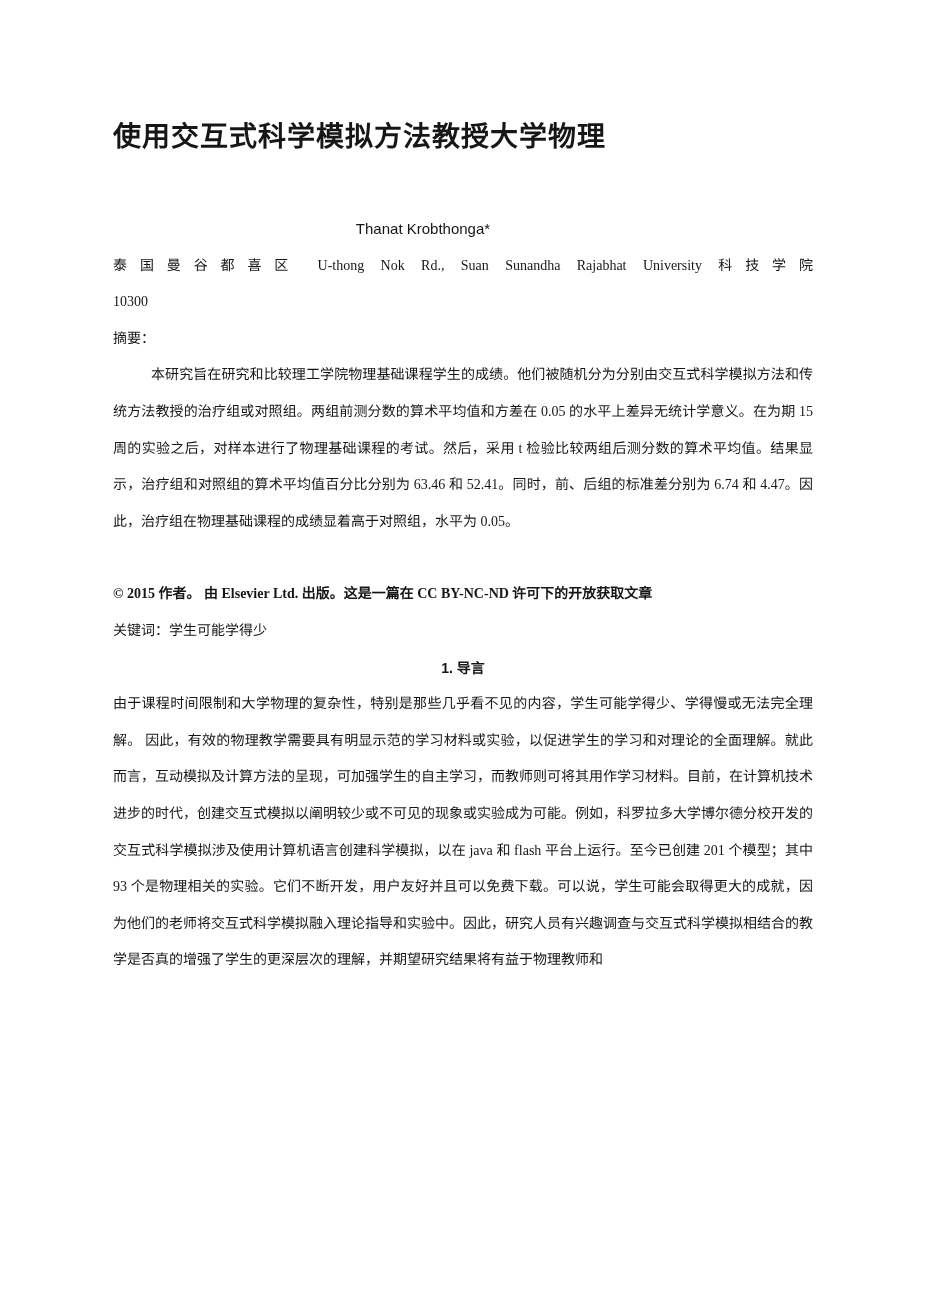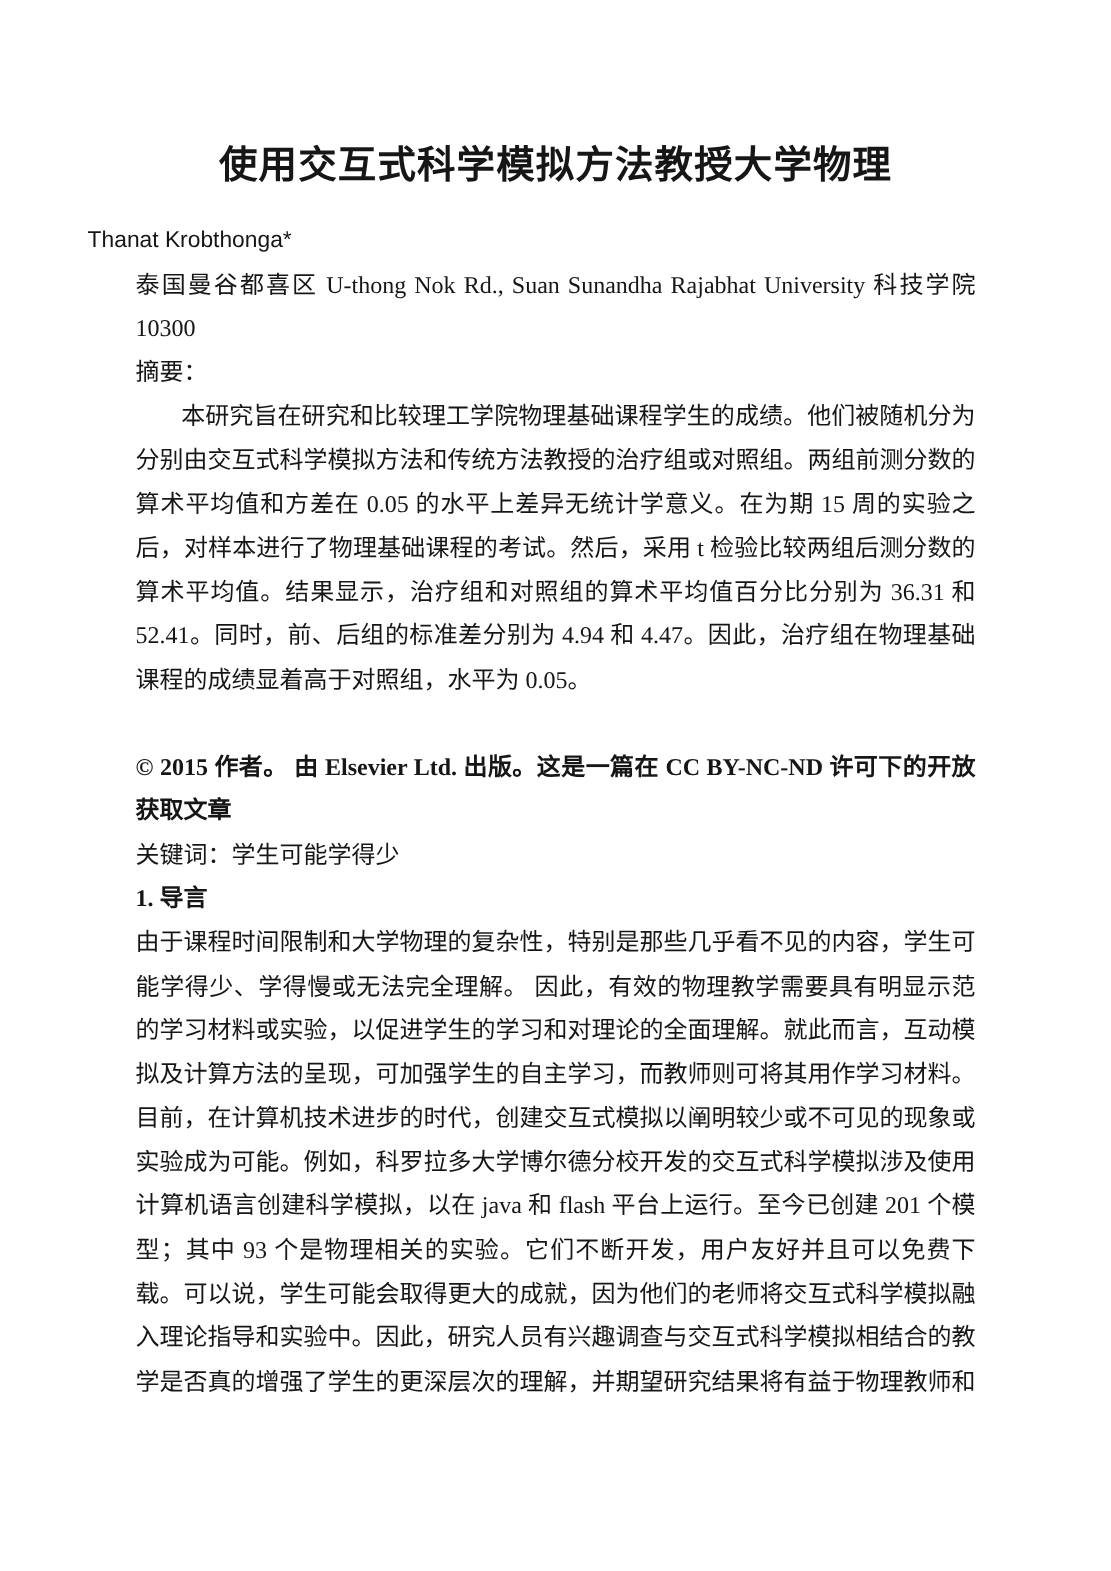--- a/index.html
+++ b/index.html
@@ -16,75 +16,76 @@
     font-family: "Liberation Serif", "DejaVu Serif", serif;
     overflow: hidden;
   }
   .content {
     position: absolute;
     left: 113px;
     top: 119px;
     width: 700px;
   }
   .title {
-    margin: 0 0 28px 0;
-    font-size: 32px;
+    margin: 0 0 56px 0;
+    font-size: 28px;
     line-height: 36px;
     font-weight: 700;
-    text-align: center;
     letter-spacing: 1px;
   }
   .author {
     font-family: "Liberation Sans", "DejaVu Sans", sans-serif;
-    font-size: 19px;
+    font-size: 15px;
     line-height: 36.6px;
+    text-align: center;
     transform: translateX(-40px);
   }
   .line, .para, .affil, .section-heading {
     margin: 0;
-    font-size: 20px;
+    font-size: 14px;
     line-height: 36.6px;
   }
   .para {
     text-align: justify;
     text-justify: inter-character;
   }
   .affil-just {
     text-align: justify;
     text-align-last: justify;
   }
   .indent {
     text-indent: 38px;
   }
   .bold {
     font-weight: 700;
     margin-top: 36px;
   }
   .section-heading {
-    font-family: Liberation Serif, serif;
+    font-family: Liberation Sans, sans-serif;
     font-weight: 700;
+    text-align: center;
   }
 </style>
 </head>
 <body>
 
 <div class="page">
   <div class="content">
 
     <h1 class="title">使用交互式科学模拟方法教授大学物理</h1>
 
     <div class="author">Thanat Krobthonga*</div>
 
     <div class="affil affil-just">泰国曼谷都喜区 U-thong Nok Rd., Suan Sunandha Rajabhat University 科技学院</div>
 
     <div class="affil">10300</div>
 
     <div class="line">摘要：</div>
 
-    <p class="para indent">本研究旨在研究和比较理工学院物理基础课程学生的成绩。他们被随机分为分别由交互式科学模拟方法和传统方法教授的治疗组或对照组。两组前测分数的算术平均值和方差在 0.05 的水平上差异无统计学意义。在为期 15 周的实验之后，对样本进行了物理基础课程的考试。然后，采用 t 检验比较两组后测分数的算术平均值。结果显示，治疗组和对照组的算术平均值百分比分别为 36.31 和 52.41。同时，前、后组的标准差分别为 4.94 和 4.47。因此，治疗组在物理基础课程的成绩显着高于对照组，水平为 0.05。</p>
+    <p class="para indent">本研究旨在研究和比较理工学院物理基础课程学生的成绩。他们被随机分为分别由交互式科学模拟方法和传统方法教授的治疗组或对照组。两组前测分数的算术平均值和方差在 0.05 的水平上差异无统计学意义。在为期 15 周的实验之后，对样本进行了物理基础课程的考试。然后，采用 t 检验比较两组后测分数的算术平均值。结果显示，治疗组和对照组的算术平均值百分比分别为 63.46 和 52.41。同时，前、后组的标准差分别为 6.74 和 4.47。因此，治疗组在物理基础课程的成绩显着高于对照组，水平为 0.05。</p>
 
     <p class="para bold">© 2015 作者。 由 Elsevier Ltd. 出版。这是一篇在 CC BY-NC-ND 许可下的开放获取文章</p>
 
 
 
     <p class="para">关键词：学生可能学得少</p>
 
     <h2 class="section-heading">1. 导言</h2>
 
     <p class="para">由于课程时间限制和大学物理的复杂性，特别是那些几乎看不见的内容，学生可能学得少、学得慢或无法完全理解。 因此，有效的物理教学需要具有明显示范的学习材料或实验，以促进学生的学习和对理论的全面理解。就此而言，互动模拟及计算方法的呈现，可加强学生的自主学习，而教师则可将其用作学习材料。目前，在计算机技术进步的时代，创建交互式模拟以阐明较少或不可见的现象或实验成为可能。例如，科罗拉多大学博尔德分校开发的交互式科学模拟涉及使用计算机语言创建科学模拟，以在 java 和 flash 平台上运行。至今已创建 201 个模型；其中 93 个是物理相关的实验。它们不断开发，用户友好并且可以免费下载。可以说，学生可能会取得更大的成就，因为他们的老师将交互式科学模拟融入理论指导和实验中。因此，研究人员有兴趣调查与交互式科学模拟相结合的教学是否真的增强了学生的更深层次的理解，并期望研究结果将有益于物理教师和</p>

